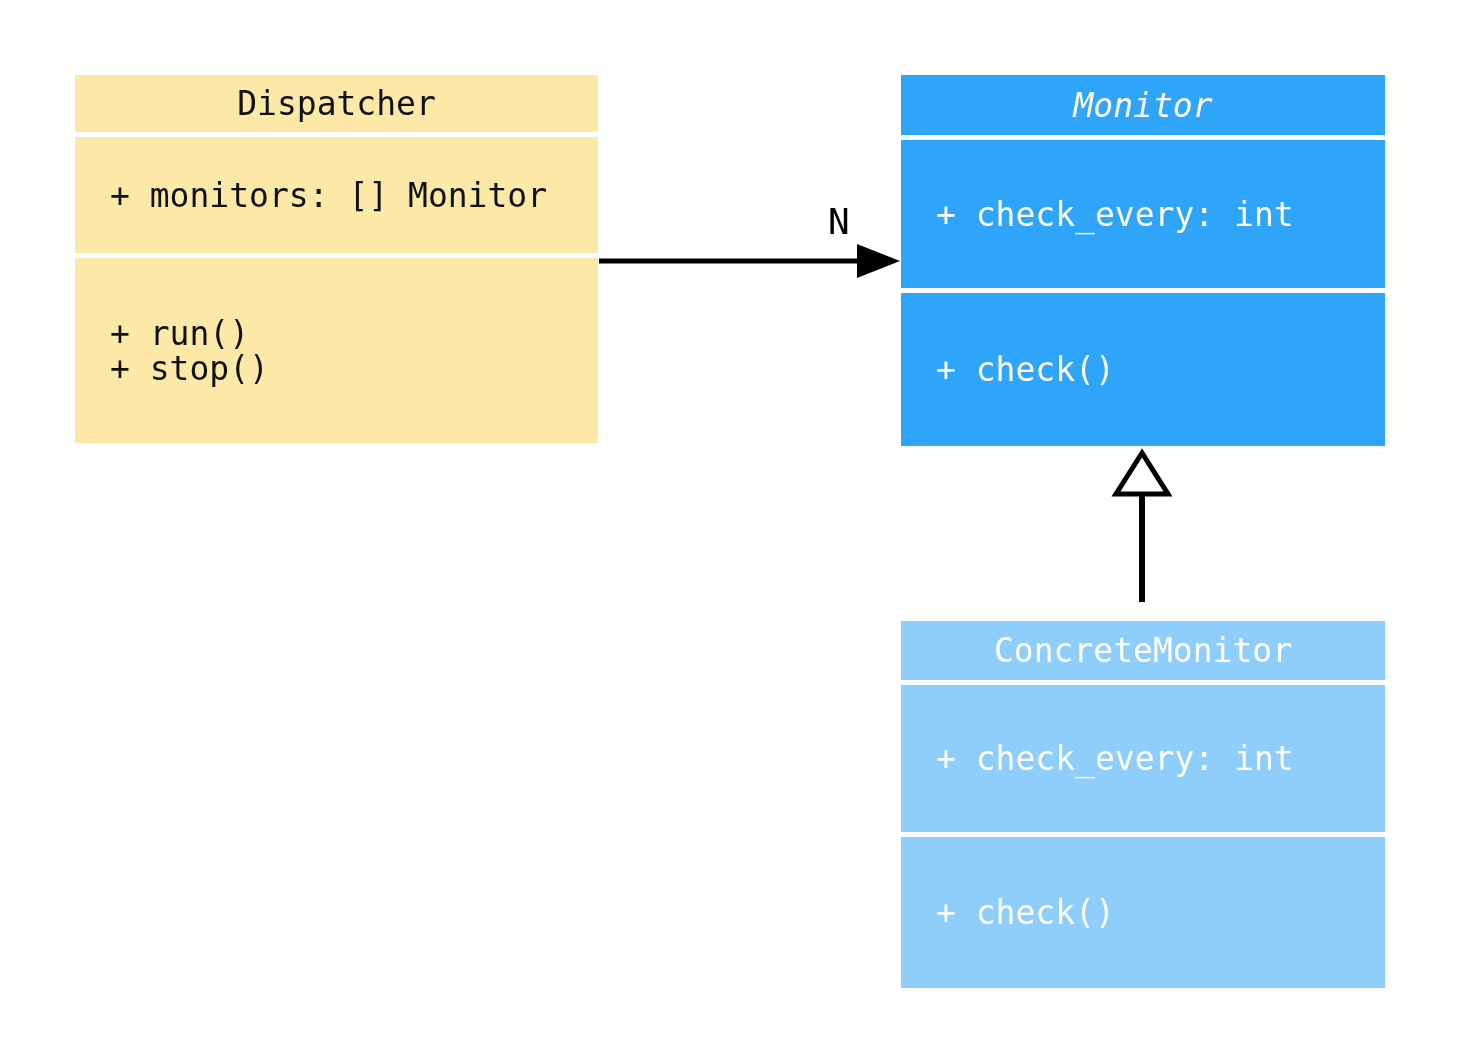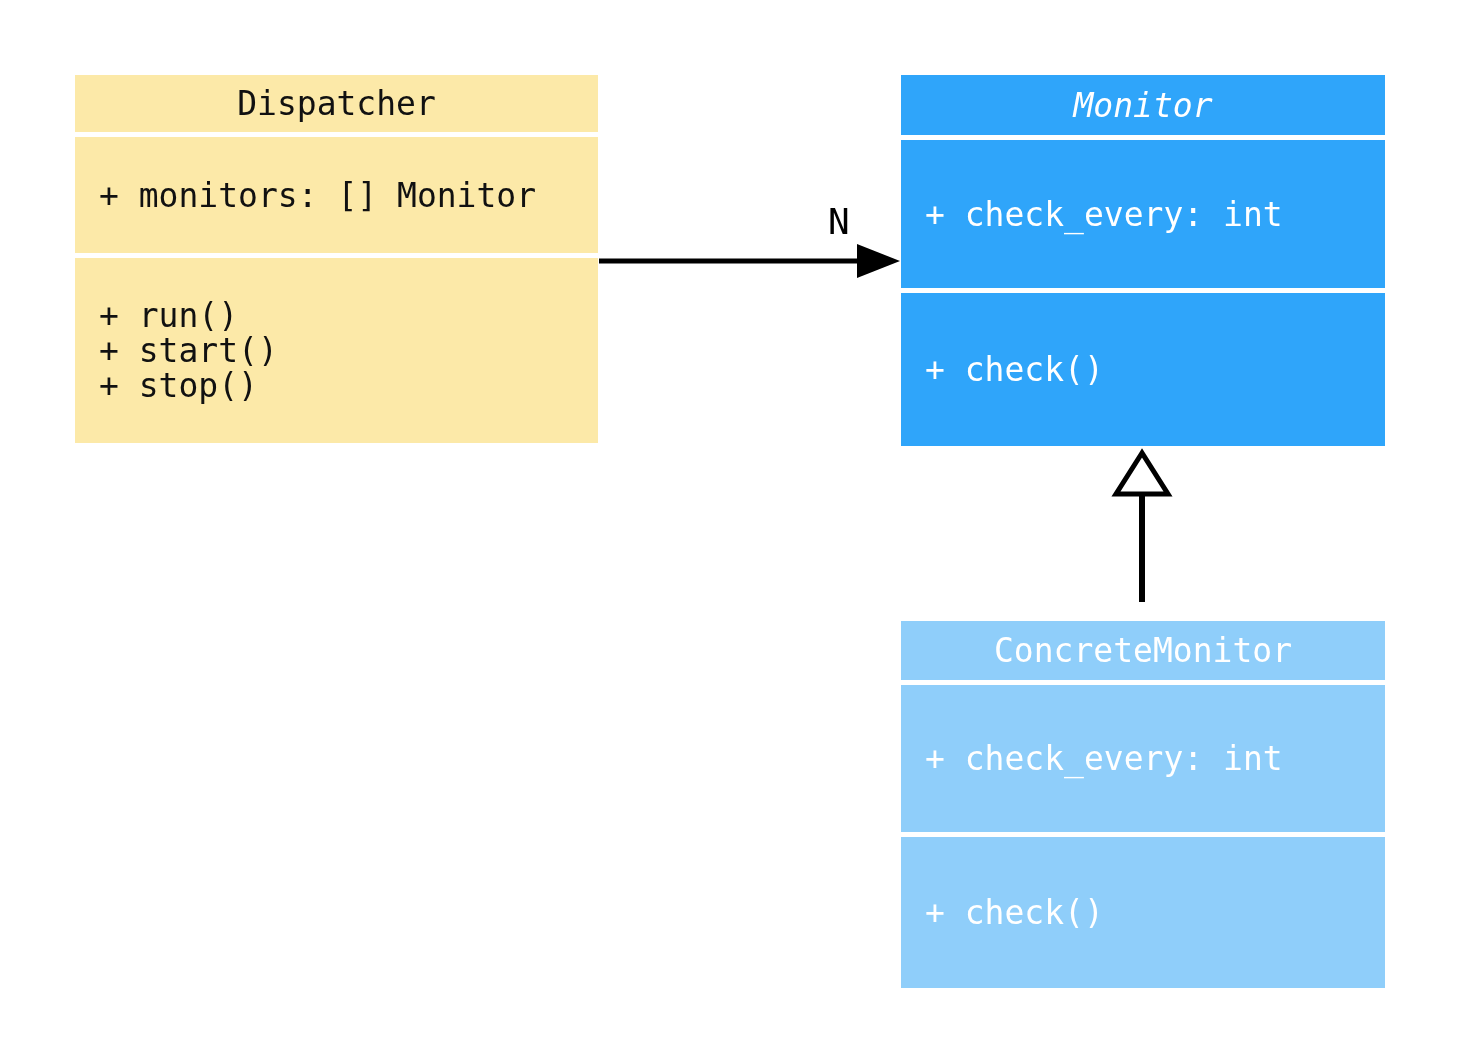--- a/index.html
+++ b/index.html
@@ -36,21 +36,21 @@
   .sec-title {
     display: flex;
     align-items: center;
     justify-content: center;
     font-size: 33px;
   }
   .sec-body {
     display: flex;
     flex-direction: column;
     justify-content: center;
-    padding-left: 24px;
+    padding-left: 35px;
     font-size: 33px;
     line-height: 35px;
   }
   
   .c-dispatcher { left: 75px; top: 75px; width: 523px; }
   .c-dispatcher .sec { background: #FCE9A8; color: #111111; }
   .c-dispatcher .sec-title { height: 57px; }
   .c-dispatcher .sec-attrs { height: 116px; }
   .c-dispatcher .sec-methods { height: 185px; }
   
@@ -93,21 +93,20 @@
 
   <div class="label-n">N</div>
 
   <div class="class-box c-dispatcher">
     <div class="sec sec-title">Dispatcher</div>
     <div class="sec sec-body sec-attrs">
       <div>+ monitors: [] Monitor</div>
     </div>
     <div class="sec sec-body sec-methods">
       <div>+ run()</div>
-      <div>+ start()</div>
       <div>+ stop()</div>
     </div>
   </div>
 
   <div class="class-box c-monitor">
     <div class="sec sec-title">Monitor</div>
     <div class="sec sec-body sec-attrs">
       <div>+ check_every: int</div>
     </div>
     <div class="sec sec-body sec-methods">

